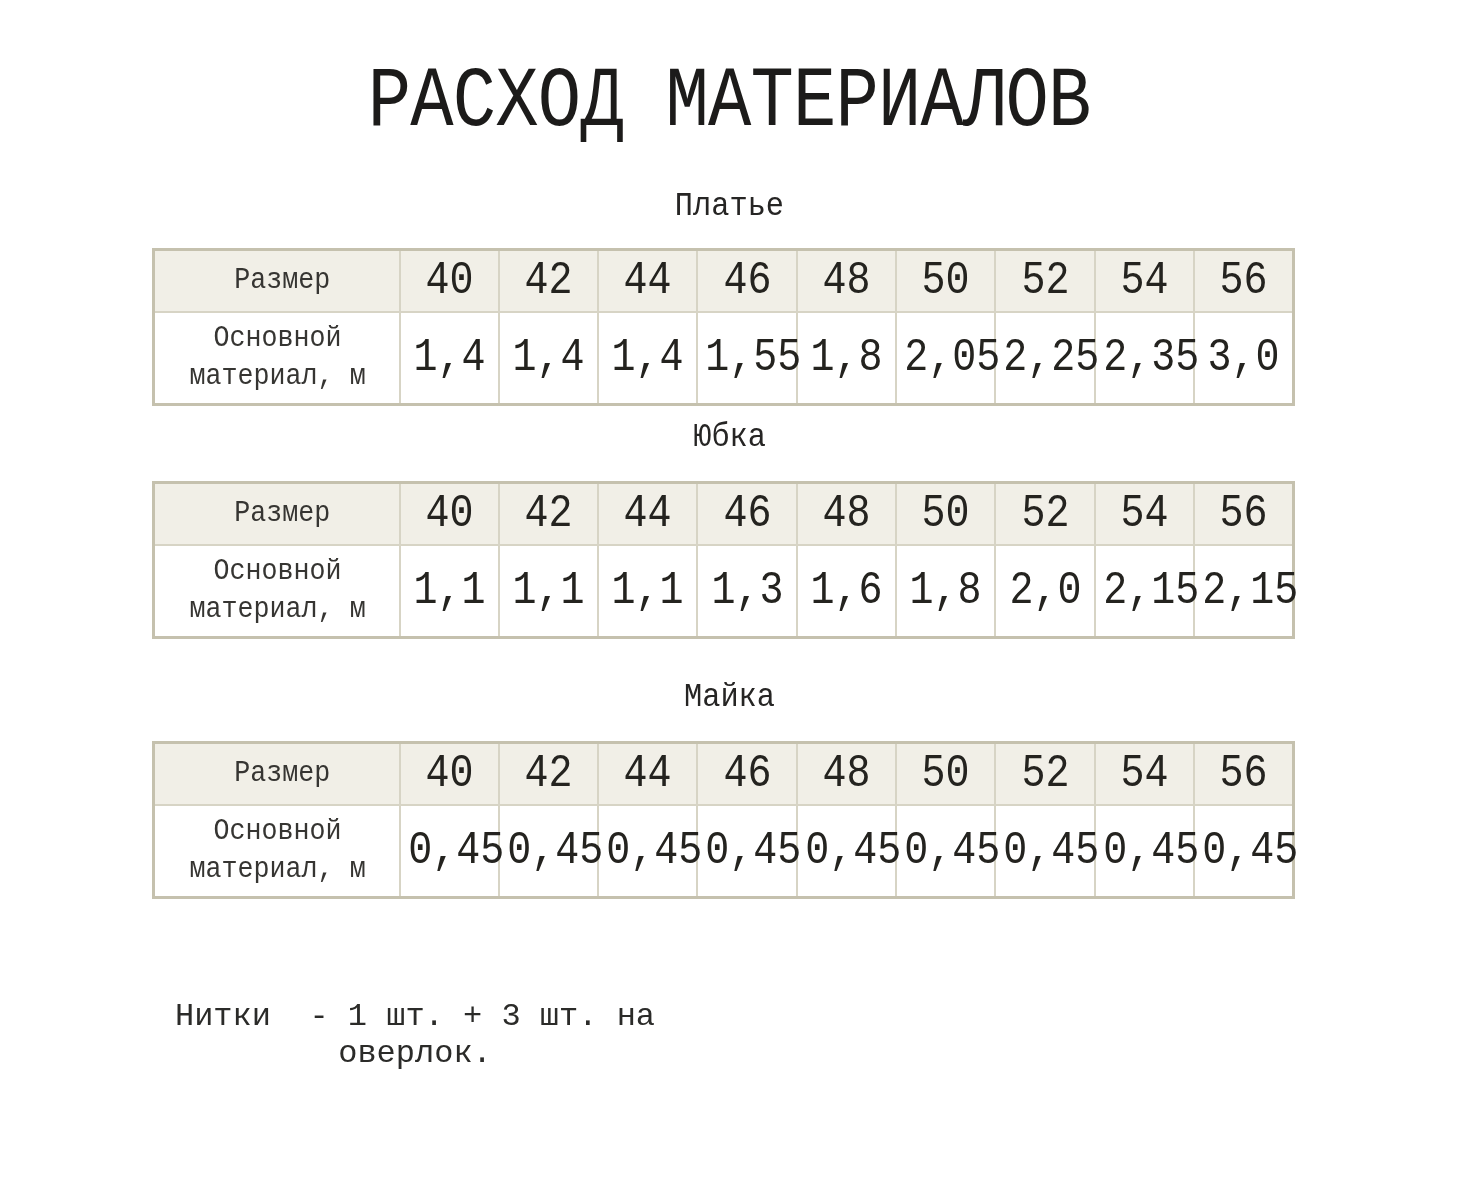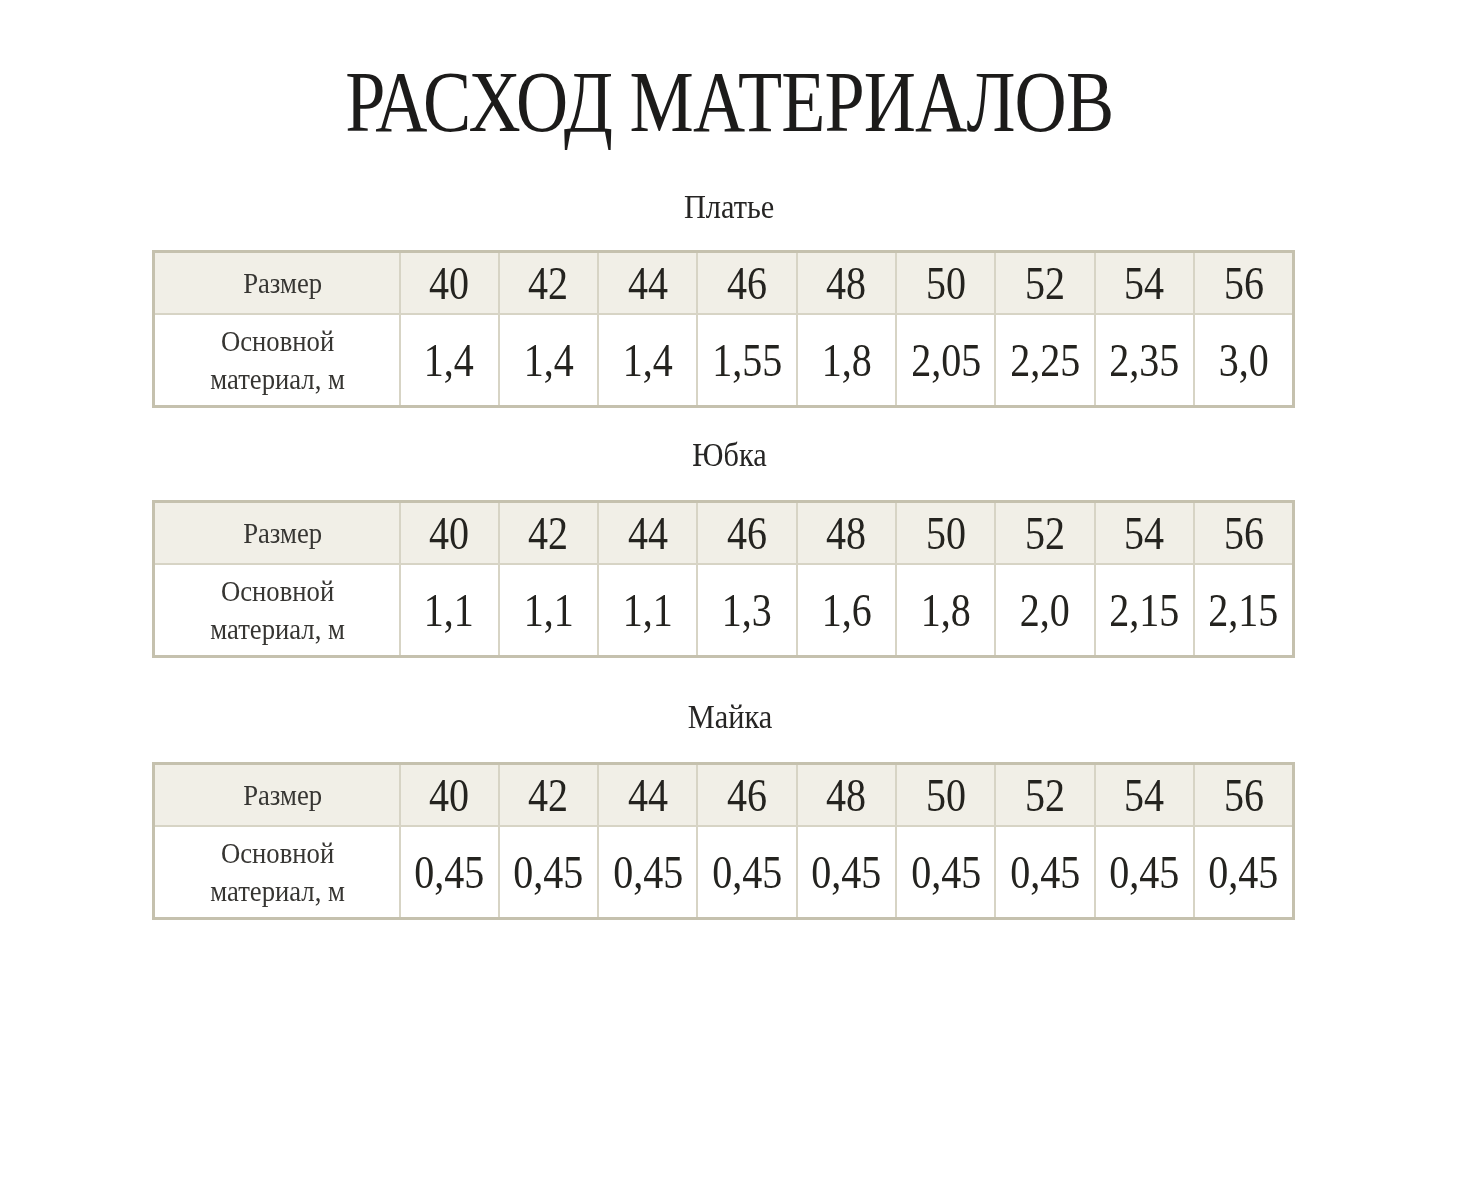--- a/index.html
+++ b/index.html
@@ -1,27 +1,27 @@
 <!DOCTYPE html>
 <html><head>
 <meta charset="utf-8">
 <style>
   html,body{margin:0;padding:0;background:#ffffff;}
   .page{
     position:relative;width:1459px;height:1187px;overflow:hidden;background:#ffffff;
-    font-family:Liberation Serif, serif;color:#222;
+    font-family:Liberation Mono, monospace;color:#222;
   }
   .title-wrap{padding-top:54px;text-align:center;}
   .page-title{
     display:inline-block;font-size:86px;line-height:1.12;font-weight:500;color:#1c1b1a;
     transform:scaleX(0.84);transform-origin:center;white-space:nowrap;letter-spacing:-1px;
   }
   .section-title-wrap{text-align:center;line-height:42px;}
   .st1{margin-top:36px;}
-  .st2{margin-top:26px;}
+  .st2{margin-top:11px;}
   .st3{margin-top:38px;}
   .section-title{
     display:inline-block;font-size:33px;color:#262524;transform:scaleX(0.92);
     transform-origin:center;white-space:nowrap;
   }
   table.tbl{
     margin-left:152px;width:1143px;table-layout:fixed;
     border-collapse:collapse;background:#1d4ed8;border:3px solid #c5c1ae;
   }
   .t1{margin-top:16px;}
@@ -184,15 +184,16 @@
       <td><span class="num">0,45</span></td>
       <td><span class="num">0,45</span></td>
       <td><span class="num">0,45</span></td>
       <td><span class="num">0,45</span></td>
       <td><span class="num">0,45</span></td>
       <td><span class="num">0,45</span></td>
     </tr>
     </tbody>
   </table>
 
+  <div class="threads-note">Нитки  - 1 шт. + 3 шт. на оверлок.</div>
 
 
 </div>
 
 </body></html>

